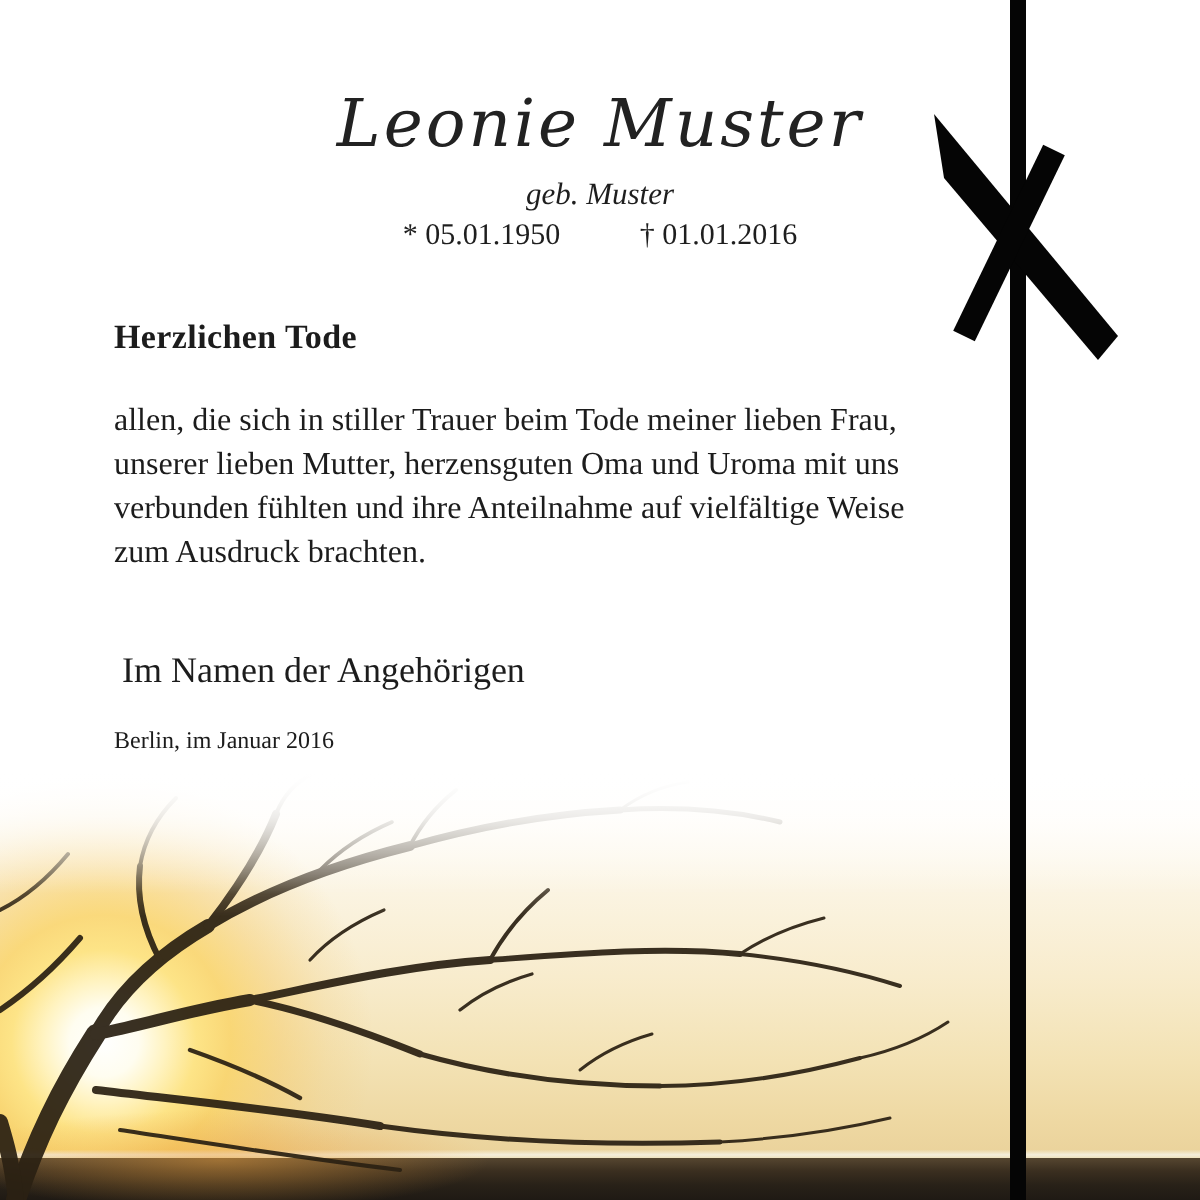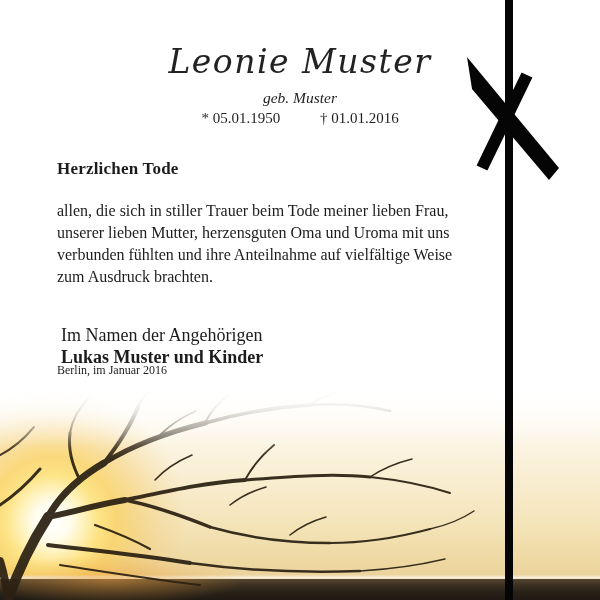--- a/index.html
+++ b/index.html
@@ -182,18 +182,17 @@
 
   <h2 class="text-block thanks-heading">Herzlichen Tode</h2>
 
   <p class="text-block thanks-paragraph">allen, die sich in stiller Trauer beim Tode meiner lieben Frau,
 unserer lieben Mutter, herzensguten Oma und Uroma mit uns
 verbunden fühlten und ihre Anteilnahme auf  vielfältige Weise
 zum Ausdruck brachten.</p>
 
   <p class="text-block in-name-block">
     <span>Im Namen der Angehörigen</span><br>
-    <span class="family-line">Lukas Muster und Kinder</span>
   </p>
 
   <p class="text-block place-date">Berlin, im Januar 2016</p>
 
 </div>
 
 </body></html>

